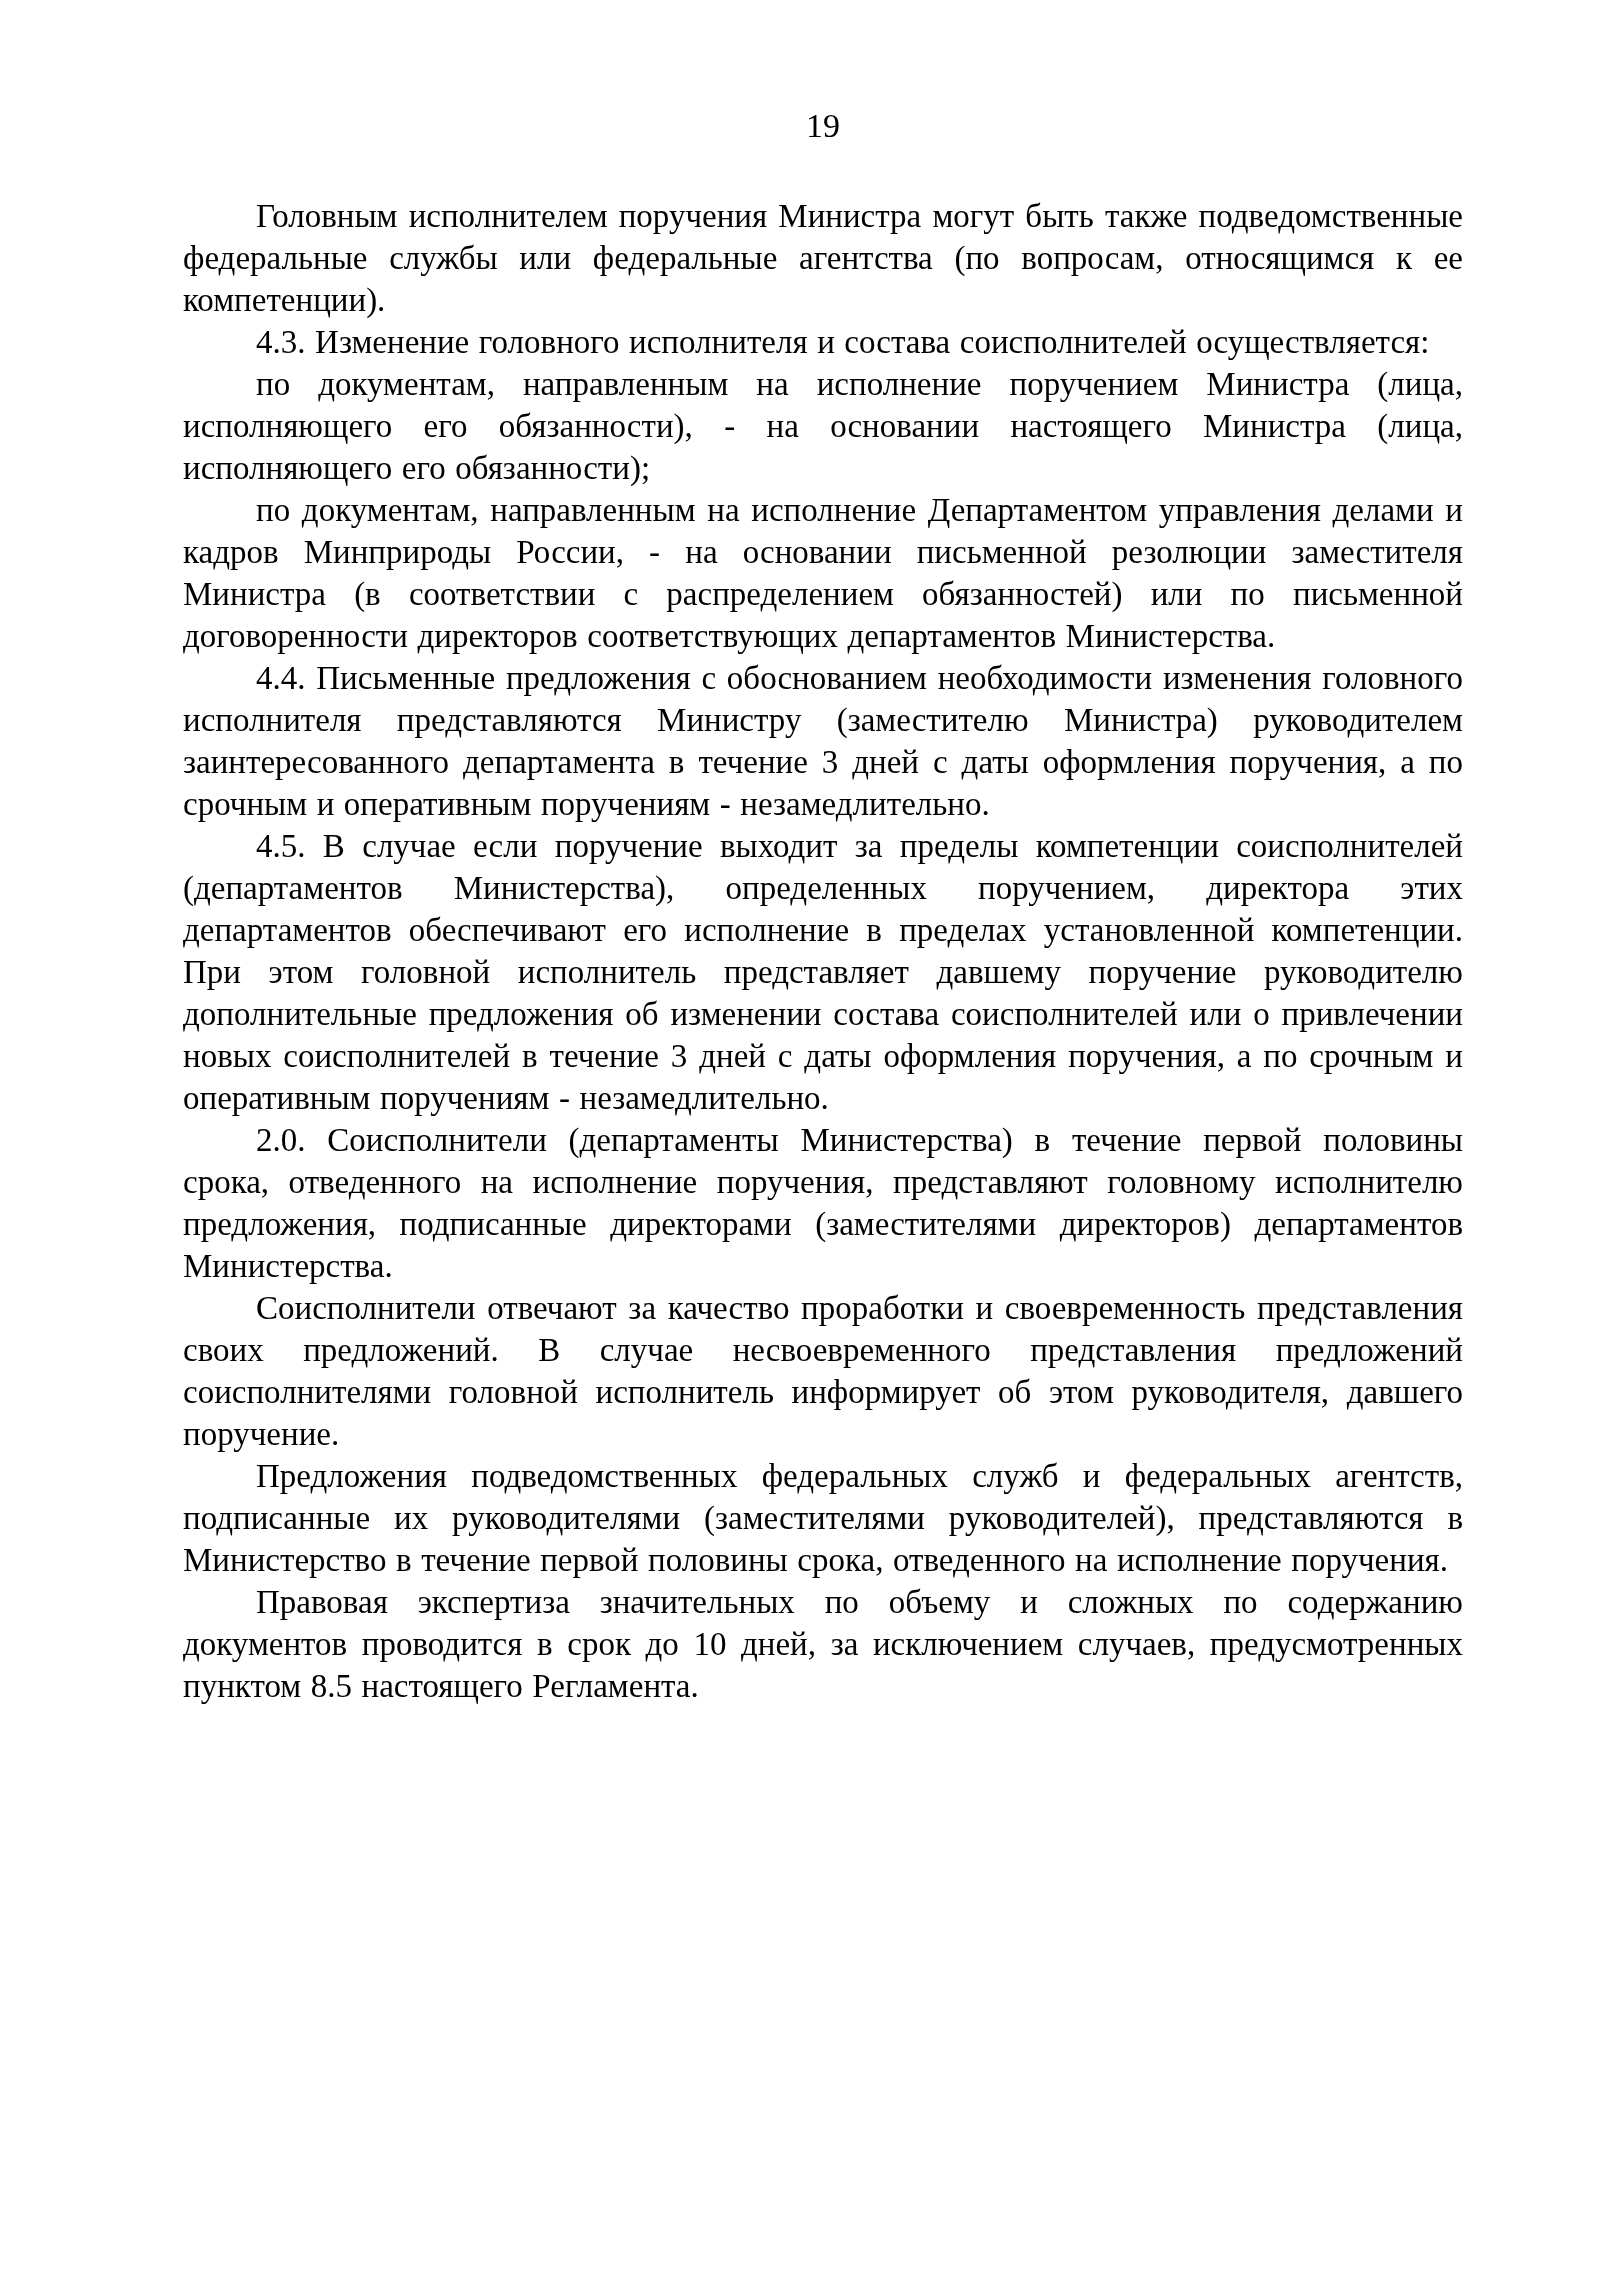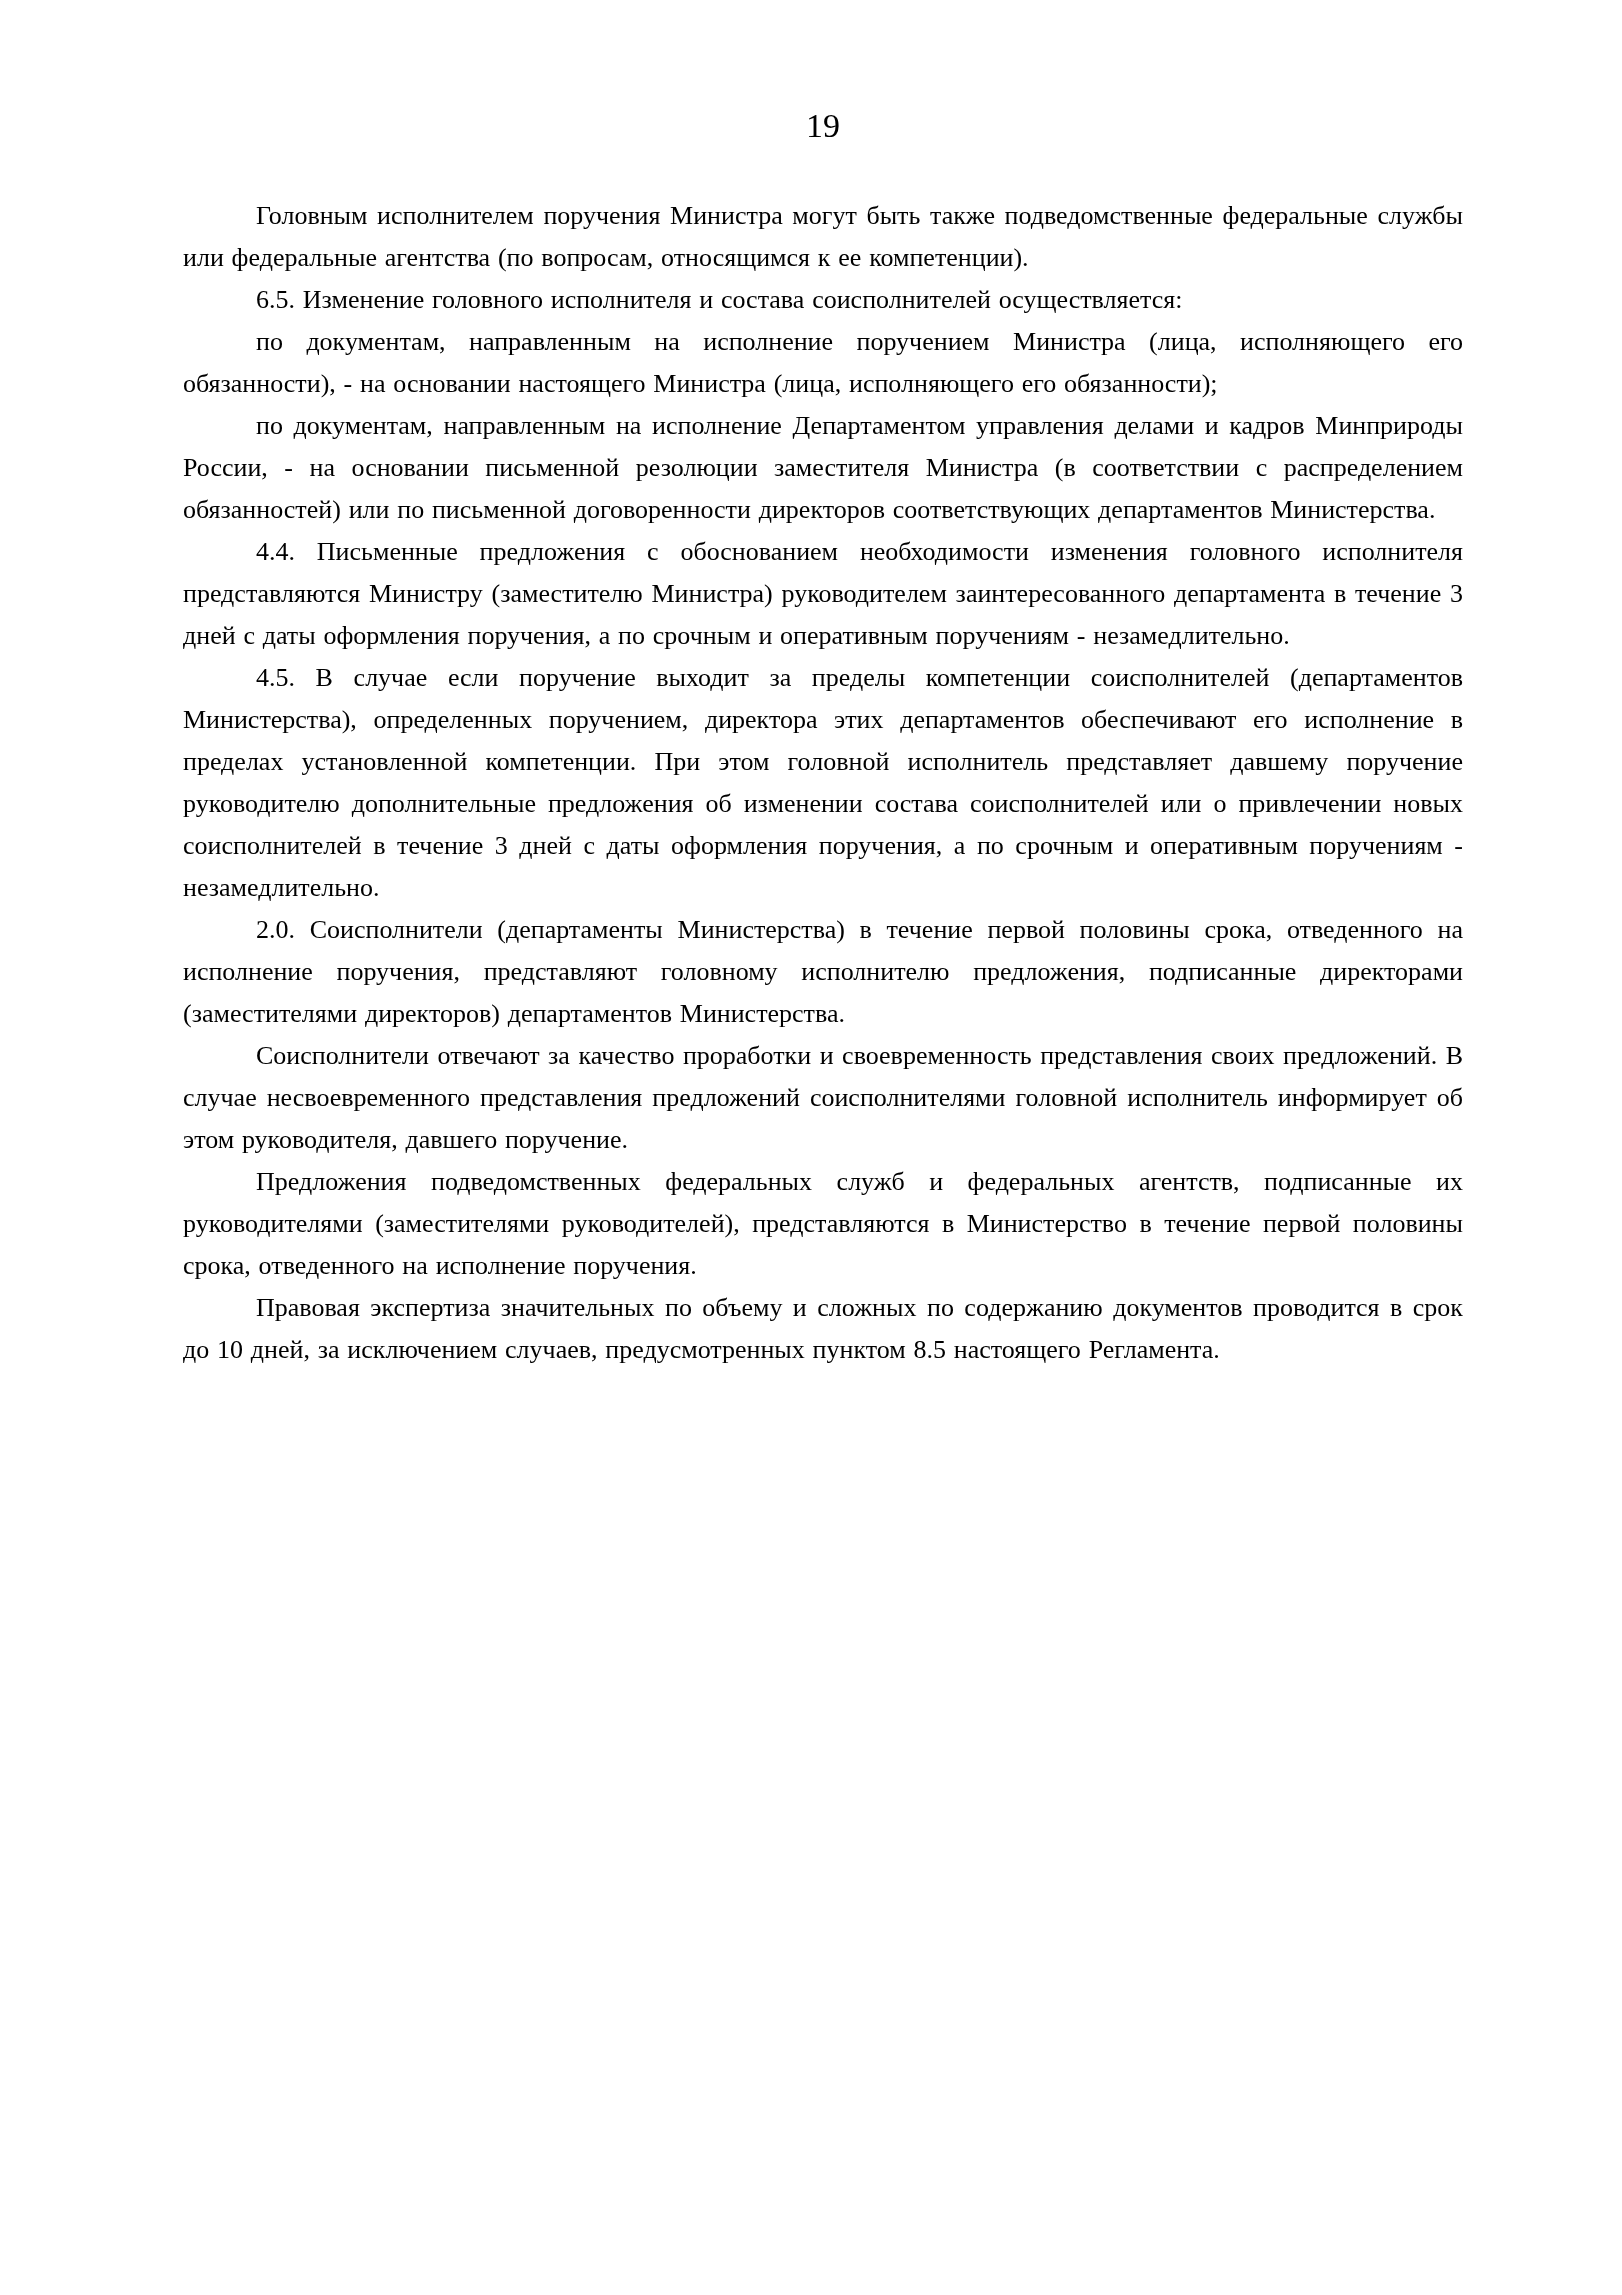--- a/index.html
+++ b/index.html
@@ -28,37 +28,37 @@
   }
   .content {
     position: absolute;
     top: 195px;
     left: 183px;
     width: 1280px;
   }
   .para {
     margin: 0;
     padding: 0;
-    font-size: 26px;
+    font-size: 33px;
     line-height: 42px;
     text-align: justify;
     text-indent: 73px;
     word-spacing: 1.3px;
     color: #000000;
   }
 </style>
 </head>
 <body>
 
 <div class="page">
   <div class="page-number">19</div>
 
   <div class="content">
     <p class="para">Головным исполнителем поручения Министра могут быть также подведомственные федеральные службы или федеральные агентства (по вопросам, относящимся к ее компетенции).</p>
-    <p class="para">6.5. Изменение головного исполнителя и состава соисполнителей осуществляется:</p>
+    <p class="para">4.3. Изменение головного исполнителя и состава соисполнителей осуществляется:</p>
     <p class="para">по документам, направленным на исполнение поручением Министра (лица, исполняющего его обязанности), - на основании настоящего Министра (лица, исполняющего его обязанности);</p>
     <p class="para">по документам, направленным на исполнение Департаментом управления делами и кадров Минприроды России, - на основании письменной резолюции заместителя Министра (в соответствии с распределением обязанностей) или по письменной договоренности директоров соответствующих департаментов Министерства.</p>
     <p class="para">4.4. Письменные предложения с обоснованием необходимости изменения головного исполнителя представляются Министру (заместителю Министра) руководителем заинтересованного департамента в течение 3 дней с даты оформления поручения, а по срочным и оперативным поручениям - незамедлительно.</p>
     <p class="para">4.5. В случае если поручение выходит за пределы компетенции соисполнителей (департаментов Министерства), определенных поручением, директора этих департаментов обеспечивают его исполнение в пределах установленной компетенции. При этом головной исполнитель представляет давшему поручение руководителю дополнительные предложения об изменении состава соисполнителей или о привлечении новых соисполнителей в течение 3 дней с даты оформления поручения, а по срочным и оперативным поручениям - незамедлительно.</p>
     <p class="para">2.0. Соисполнители (департаменты Министерства) в течение первой половины срока, отведенного на исполнение поручения, представляют головному исполнителю предложения, подписанные директорами (заместителями директоров) департаментов Министерства.</p>
     <p class="para">Соисполнители отвечают за качество проработки и своевременность представления своих предложений. В случае несвоевременного представления предложений соисполнителями головной исполнитель информирует об этом руководителя, давшего поручение.</p>
     <p class="para">Предложения подведомственных федеральных служб и федеральных агентств, подписанные их руководителями (заместителями руководителей), представляются в Министерство в течение первой половины срока, отведенного на исполнение поручения.</p>
     <p class="para">Правовая экспертиза значительных по объему и сложных по содержанию документов проводится в срок до 10 дней, за исключением случаев, предусмотренных пунктом 8.5 настоящего Регламента.</p>
   </div>
 </div>

